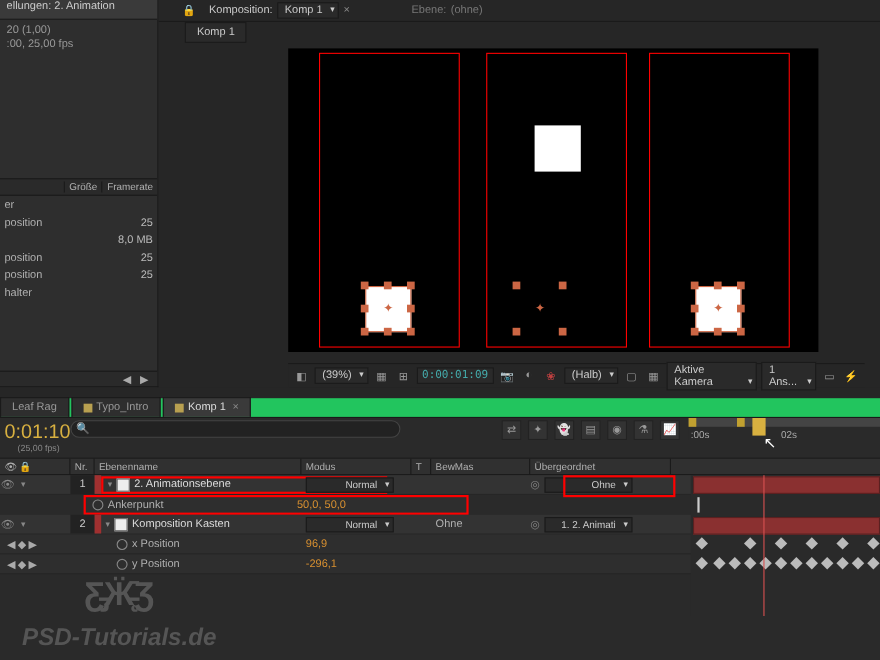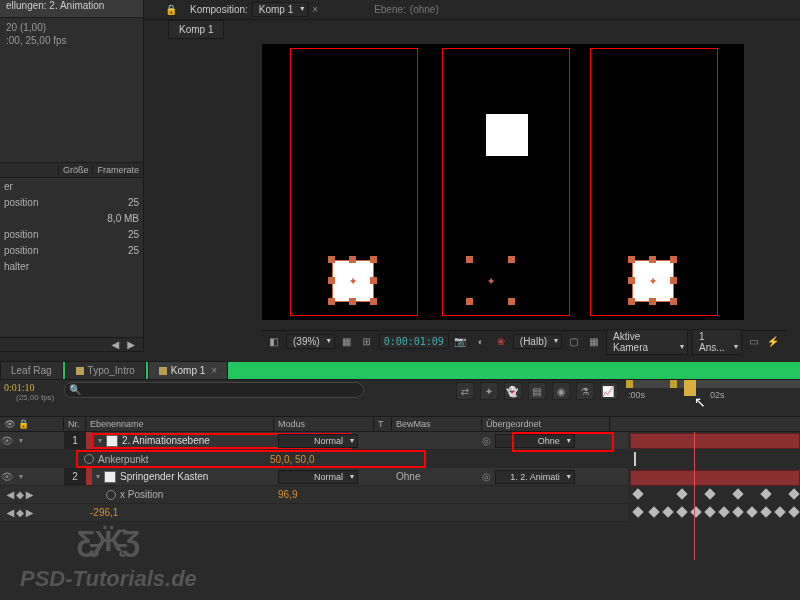--- a/index.html
+++ b/index.html
@@ -47,21 +47,21 @@
 
 .timeline-tabs { position: absolute; top: 362px; left: 0; right: 0; height: 18px; background: #22c55e; display: flex; align-items: flex-end; border-bottom: 1px solid #1a1a1a; }
 .timeline-tabs .tab { padding: 3px 10px; background: #2e2e2e; color: #999; border: 1px solid #1a1a1a; border-bottom: none; margin-right: 2px; display: flex; align-items: center; }
 .timeline-tabs .tab.active { background: #3a3a3a; color: #ddd; }
 .timeline-tabs .tab .dot { width: 8px; height: 8px; background: #b8a050; margin-right: 4px; }
 .timeline-tabs .tab .x { margin-left: 6px; color: #888; }
 
 .timeline { position: absolute; top: 380px; left: 0; right: 0; bottom: 0; background: #2a2a2a; }
 .tl-header { height: 36px; display: flex; }
 .tl-header .time-block { width: 64px; padding: 2px 4px; }
-.tl-header .time-block .big { color: #d8b040; font-size: 10px; font-family: Liberation Serif, serif; }
+.tl-header .time-block .big { color: #d8b040; font-size: 18px; font-family: Liberation Sans, sans-serif; }
 .tl-header .time-block .small { color: #888; font-size: 8px; margin-left: 12px; }
 .tl-header .search { flex: 0 0 336px; display: flex; align-items: flex-start; padding-top: 2px; }
 .tl-header .search input { background: #222; border: 1px solid #444; border-radius: 10px; width: 300px; height: 16px; padding: 0 18px; color: #ccc; font-size: 10px; }
 .tl-header .search-wrap { position: relative; }
 .tl-header .search-ico { position: absolute; left: 5px; top: 2px; color: #888; font-size: 10px; }
 .tl-header .toolbar-icons { flex: 1; display: flex; align-items: flex-start; justify-content: flex-end; gap: 6px; padding: 2px 8px 0 0; }
 .tl-header .toolbar-icons .ti { width: 18px; height: 18px; background: #333; border: 1px solid #222; display: flex; align-items: center; justify-content: center; color: #999; }
 .tl-header .graph-area { width: 174px; }
 
 .tl-cols { height: 16px; display: flex; background: #303030; border-top: 1px solid #1a1a1a; border-bottom: 1px solid #1a1a1a; align-items: center; font-size: 9px; }
@@ -321,21 +321,21 @@
   <div class="layer-row">
     <div class="sw">
         <span>👁</span>
         <span class="tw">▾</span>
       </div>
     <div class="nr">2</div>
     <div class="color-chip" style="background:#a03030;"></div>
     <div class="name-cell">
       <span class="tw">▾</span>
       <span class="solid-ico"></span>
-      <span class="layer-name">Springender Kasten</span>
+      <span class="layer-name">Komposition Kasten</span>
     </div>
     <div class="mode"><span class="dd">Normal</span></div>
     <div class="t"></div>
     <div class="bew"><span class="dd" style="width:70px;">Ohne</span></div>
     <div class="par">
         <span class="pick">◎</span>
         <span class="dd">1. 2. Animati</span>
       </div>
   </div>
   <div class="layer-row prop">
@@ -351,20 +351,24 @@
       </div>
     <div class="prop-val">96,9</div>
   </div>
   <div class="layer-row prop">
     <div class="kf-nav">
         <span>◀</span>
         <span>◆</span>
         <span>▶</span>
       </div>
     <div style="width:46px;"></div>
+    <div class="prop-name">
+        <span class="stopwatch"></span>
+        <span>y Position</span>
+      </div>
     <div class="prop-val">-296,1</div>
   </div>
 
   <div class="track-area">
     <div class="bar" style="top:1px;"></div>
     <div style="position:absolute; top:20px; left:6px; width:2px; height:14px; background:#ccc;"></div>
     <div class="bar" style="top:38px;"></div>
     <div class="kf-row" style="top:58px;">
       <span class="kf" style="left:6px;"></span>
       <span class="kf" style="left:50px;"></span>

